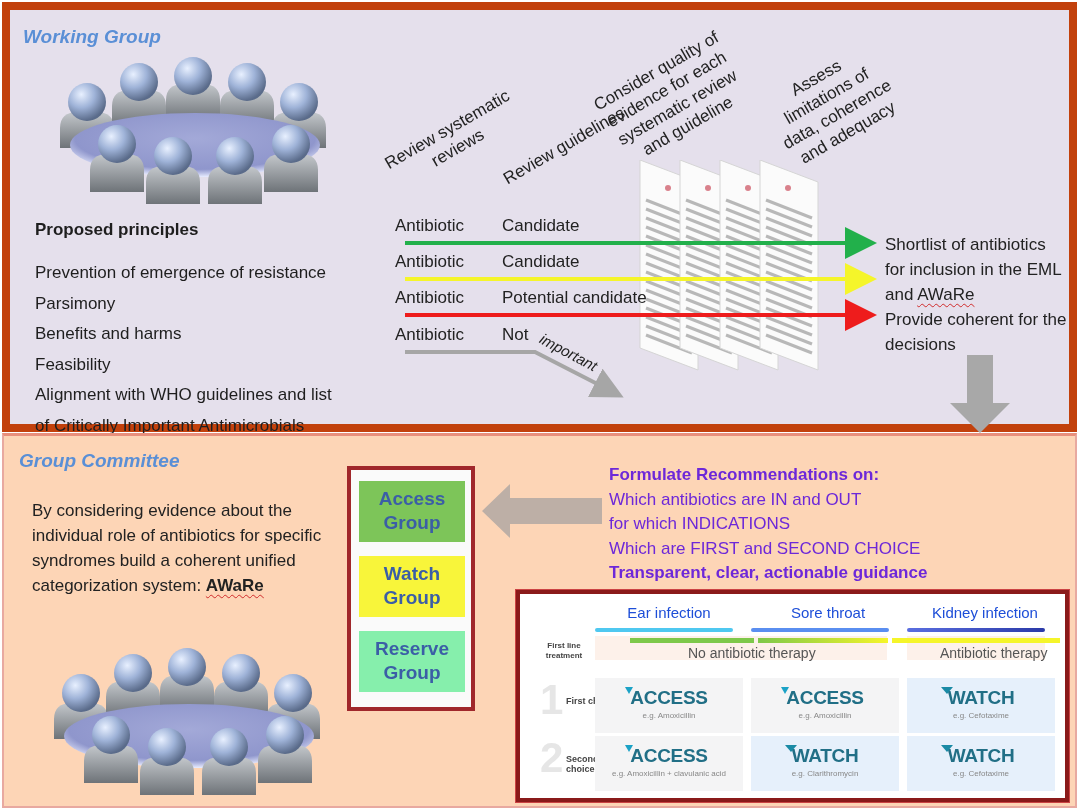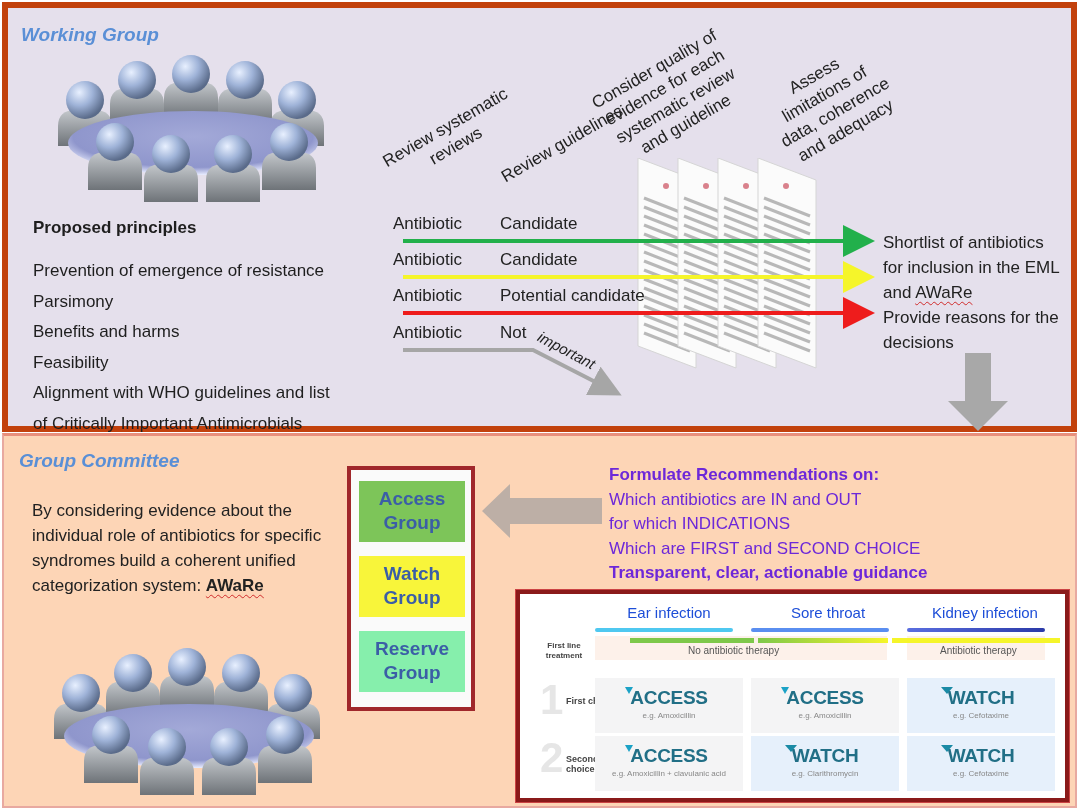--- a/index.html
+++ b/index.html
@@ -1,20 +1,20 @@
 <!DOCTYPE html>
 <html><head>
 <meta charset="utf-8">
 <style>
   * { box-sizing: border-box; margin: 0; padding: 0; }
   html, body { width: 1080px; height: 811px; overflow: hidden; background: #ffffff; }
   body { font-family: "Liberation Sans", sans-serif; color: #1e1e1e; position: relative; }
 
   .panel { position: absolute; left: 2px; width: 1075px; }
-  #wg { top: 2px; height: 430px; background: #e5e0ec; border: 6px solid #c2410c; }
+  #wg { top: 2px; height: 430px; background: #e5e0ec; border: 8px solid #c2410c; }
   #ec { top: 433px; height: 375px; background: #fdd5b6; border: 2px solid #e8a9a0; border-top: 3px solid #e88f7c; }
 
   .panel-title { position: absolute; font-style: italic; font-weight: bold; color: #5a8fd6; font-size: 19px; }
   #wg .panel-title { left: 13px; top: 16px; }
   #ec .panel-title { left: 15px; top: 14px; }
 
   .people { position: absolute; }
   #wg .people { left: 40px; top: 40px; width: 290px; height: 160px; }
   #ec .people { left: 40px; top: 205px; width: 290px; height: 160px; }
 
@@ -45,21 +45,21 @@
 
   .recs { position: absolute; left: 605px; top: 27px; font-size: 17px; line-height: 24.5px; color: #6d28d9; }
   .recs .b { font-weight: bold; }
 
   .table-box { position: absolute; left: 512px; top: 154px; width: 553px; height: 212px; background: #ffffff; border: 4px solid #8a1a1a; box-shadow: 0 0 0 1px #c44; }
   .col-h { position: absolute; top: 10px; font-size: 15px; color: #1d4ed8; text-align: center; }
   .col-bar { position: absolute; top: 34px; height: 4px; border-radius: 2px; }
   .flt { position: absolute; left: 14px; top: 47px; font-size: 8px; color: #444; text-align: center; width: 60px; line-height: 10px; font-weight: bold; }
   .flt-bg { position: absolute; top: 42px; height: 24px; background: #fdf1ea; }
   .grad { position: absolute; top: 44px; height: 5px; }
-  .flt-txt { position: absolute; top: 51px; font-size: 10px; color: #555; }
+  .flt-txt { position: absolute; top: 51px; font-size: 14px; color: #555; }
   .choice-lbl { position: absolute; left: 8px; width: 56px; font-size: 9px; line-height: 10px; color: #444; text-align: left; font-weight: bold; margin-left: 38px; }
   .big-num { position: absolute; left: 20px; font-size: 42px; color: #e6e6e6; font-weight: bold; }
   .cell { position: absolute; width: 148px; height: 55px; text-align: center; }
   .cell.acc { background: #f4f4f5; }
   .cell.wat { background: #e6f0fb; }
   .cell .cat { display: block; margin-top: 9px; font-size: 19px; font-weight: bold; color: #216f86; letter-spacing: -0.3px; }
   .cell .ex { display: block; font-size: 8px; color: #888; margin-top: 2px; }
   .cell .tri { position: absolute; top: 9px; width: 0; height: 0; border-left: 4px solid transparent; border-right: 4px solid transparent; border-top: 7px solid #1ba2c6; }
   .cell.wat .tri { border-top-color: #1a8aa5; border-left-width: 6px; border-right-width: 6px; }
 </style>
@@ -258,21 +258,21 @@
       <div class="row-lbl" style="left: 492px; top: 278px;">Potential candidate</div>
       <div class="row-lbl" style="left: 385px; top: 315px;">Antibiotic</div>
       <div class="row-lbl" style="left: 492px; top: 315px;">Not</div>
       <div class="row-lbl" style="left: 535px; top: 320px; font-style: italic; font-size: 15px; transform: rotate(28deg); transform-origin: left top;">important</div>
     </div>
 
   <div class="out-text">
     <div>Shortlist of antibiotics</div>
     <div>for inclusion in the EML</div>
     <div><span>and </span><span class="squiggle">AWaRe</span></div>
-    <div>Provide reasons for the</div>
+    <div>Provide coherent for the</div>
     <div>decisions</div>
   </div>
 
   <svg class="down-arrow" viewBox="0 0 60 80">
     <path d="M17 0 h26 v48 h17 l-30 30 l-30 -30 h17z" fill="#a8a8a8"></path>
   </svg>
 </div>
 
 <div class="panel" id="ec">
   <div class="panel-title">Group Committee</div>

